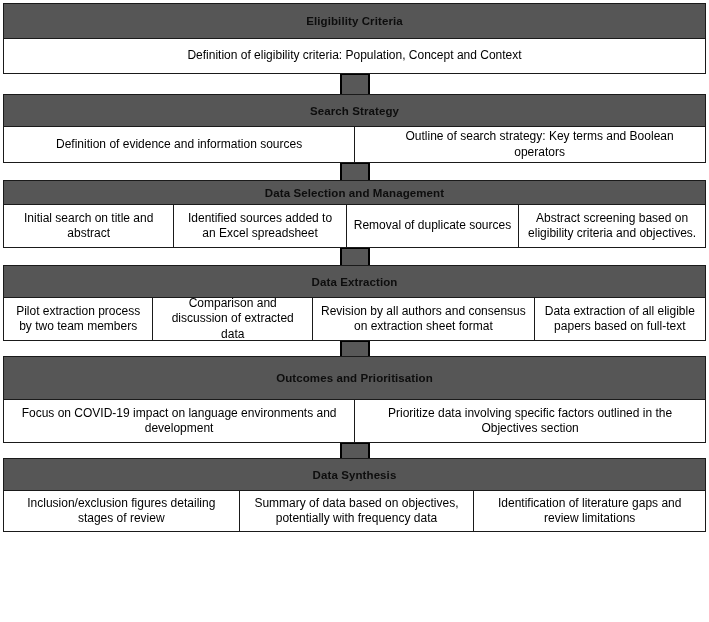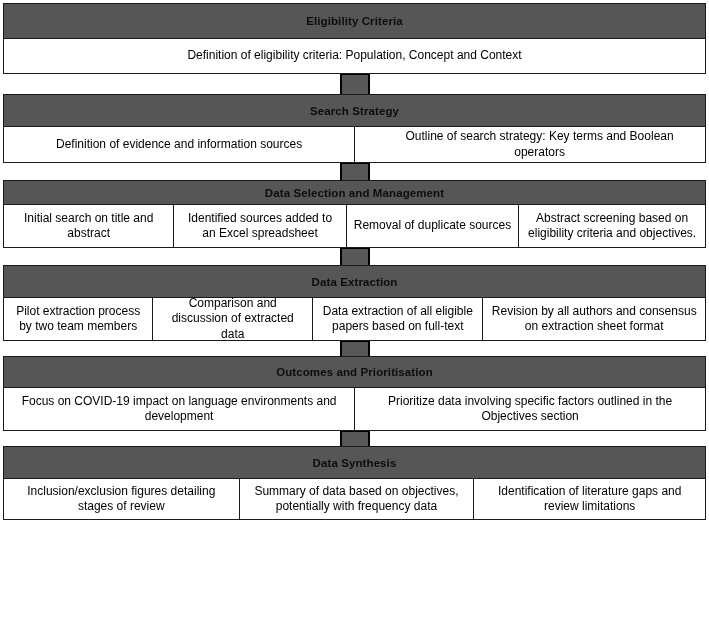--- a/index.html
+++ b/index.html
@@ -72,21 +72,21 @@
     display: flex;
     justify-content: center;
     align-items: flex-start;
   }
   .arrow-wrap svg { display: block; }
 
   
   .h-35 { height: 35px; }
   .h-32 { height: 32px; }
   .h-34 { height: 24px; }
-  .h-31 { height: 31px; }
+  .h-31 { height: 43px; }
 
   .r-34 { height: 34px; }
   .r-35 { height: 35px; gap: 19px; }
   .r-42 { height: 42px; }
   .r-40 { height: 40px; }
 
   .gap-20 { height: 20px; }
   .gap-17 { height: 17px; }
   .gap-15 { height: 15px; }
 </style>
@@ -136,22 +136,22 @@
     <svg width="62" height="40" viewBox="0 0 62 40">
       <polygon points="17,0 45,0 45,20 61,20 31,39 1,20 17,20" fill="#585858" stroke="#000000" stroke-width="2"></polygon>
     </svg>
   </div>
 
   <div class="stage">
     <div class="stage-header h-32">Data Extraction</div>
     <div class="stage-row r-42">
       <div class="cell" style="flex:0 0 21.3%;">Pilot extraction process by two team members</div>
       <div class="cell" style="flex:0 0 22.8%;">Comparison and discussion of extracted data</div>
+      <div class="cell" style="flex:0 0 31.6%;">Revision by all authors and consensus on extraction sheet format</div>
       <div class="cell" style="flex:1 1 auto;">Data extraction of all eligible papers based on full-text</div>
-      <div class="cell" style="flex:0 0 31.6%;">Revision by all authors and consensus on extraction sheet format</div>
     </div>
   </div>
 
   <div class="arrow-wrap gap-15">
     <svg width="62" height="38" viewBox="0 0 62 38">
       <polygon points="17,0 45,0 45,19 61,19 31,37 1,19 17,19" fill="#585858" stroke="#000000" stroke-width="2"></polygon>
     </svg>
   </div>
 
   <div class="stage">

